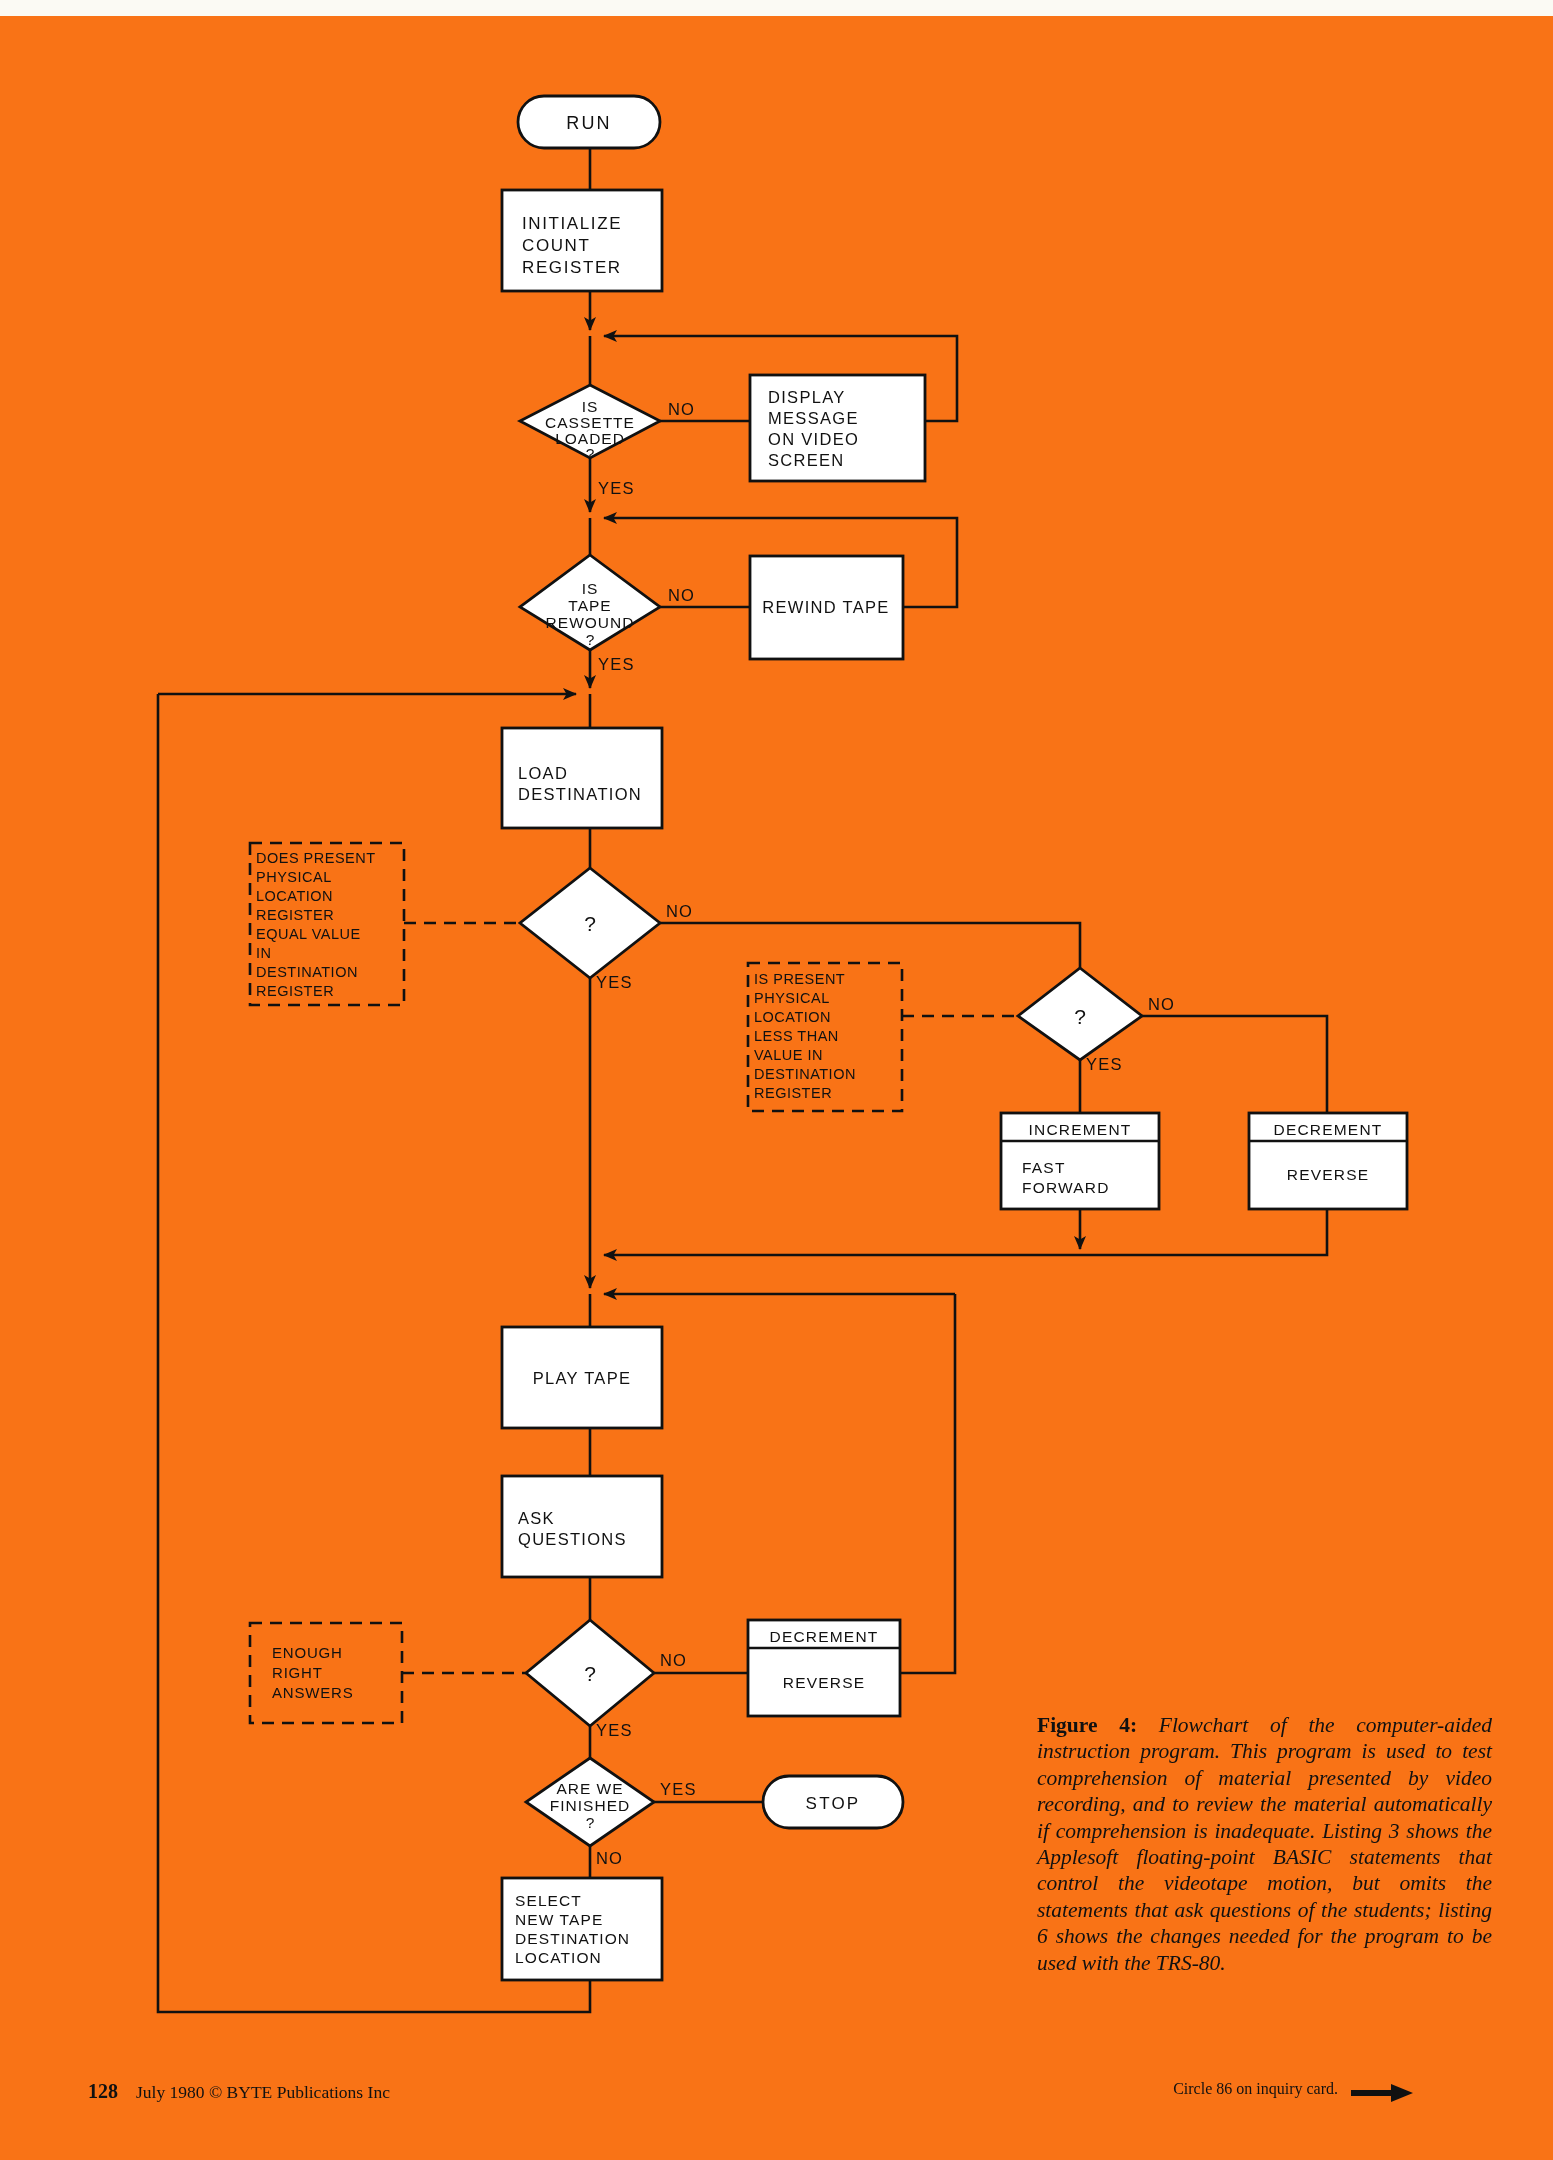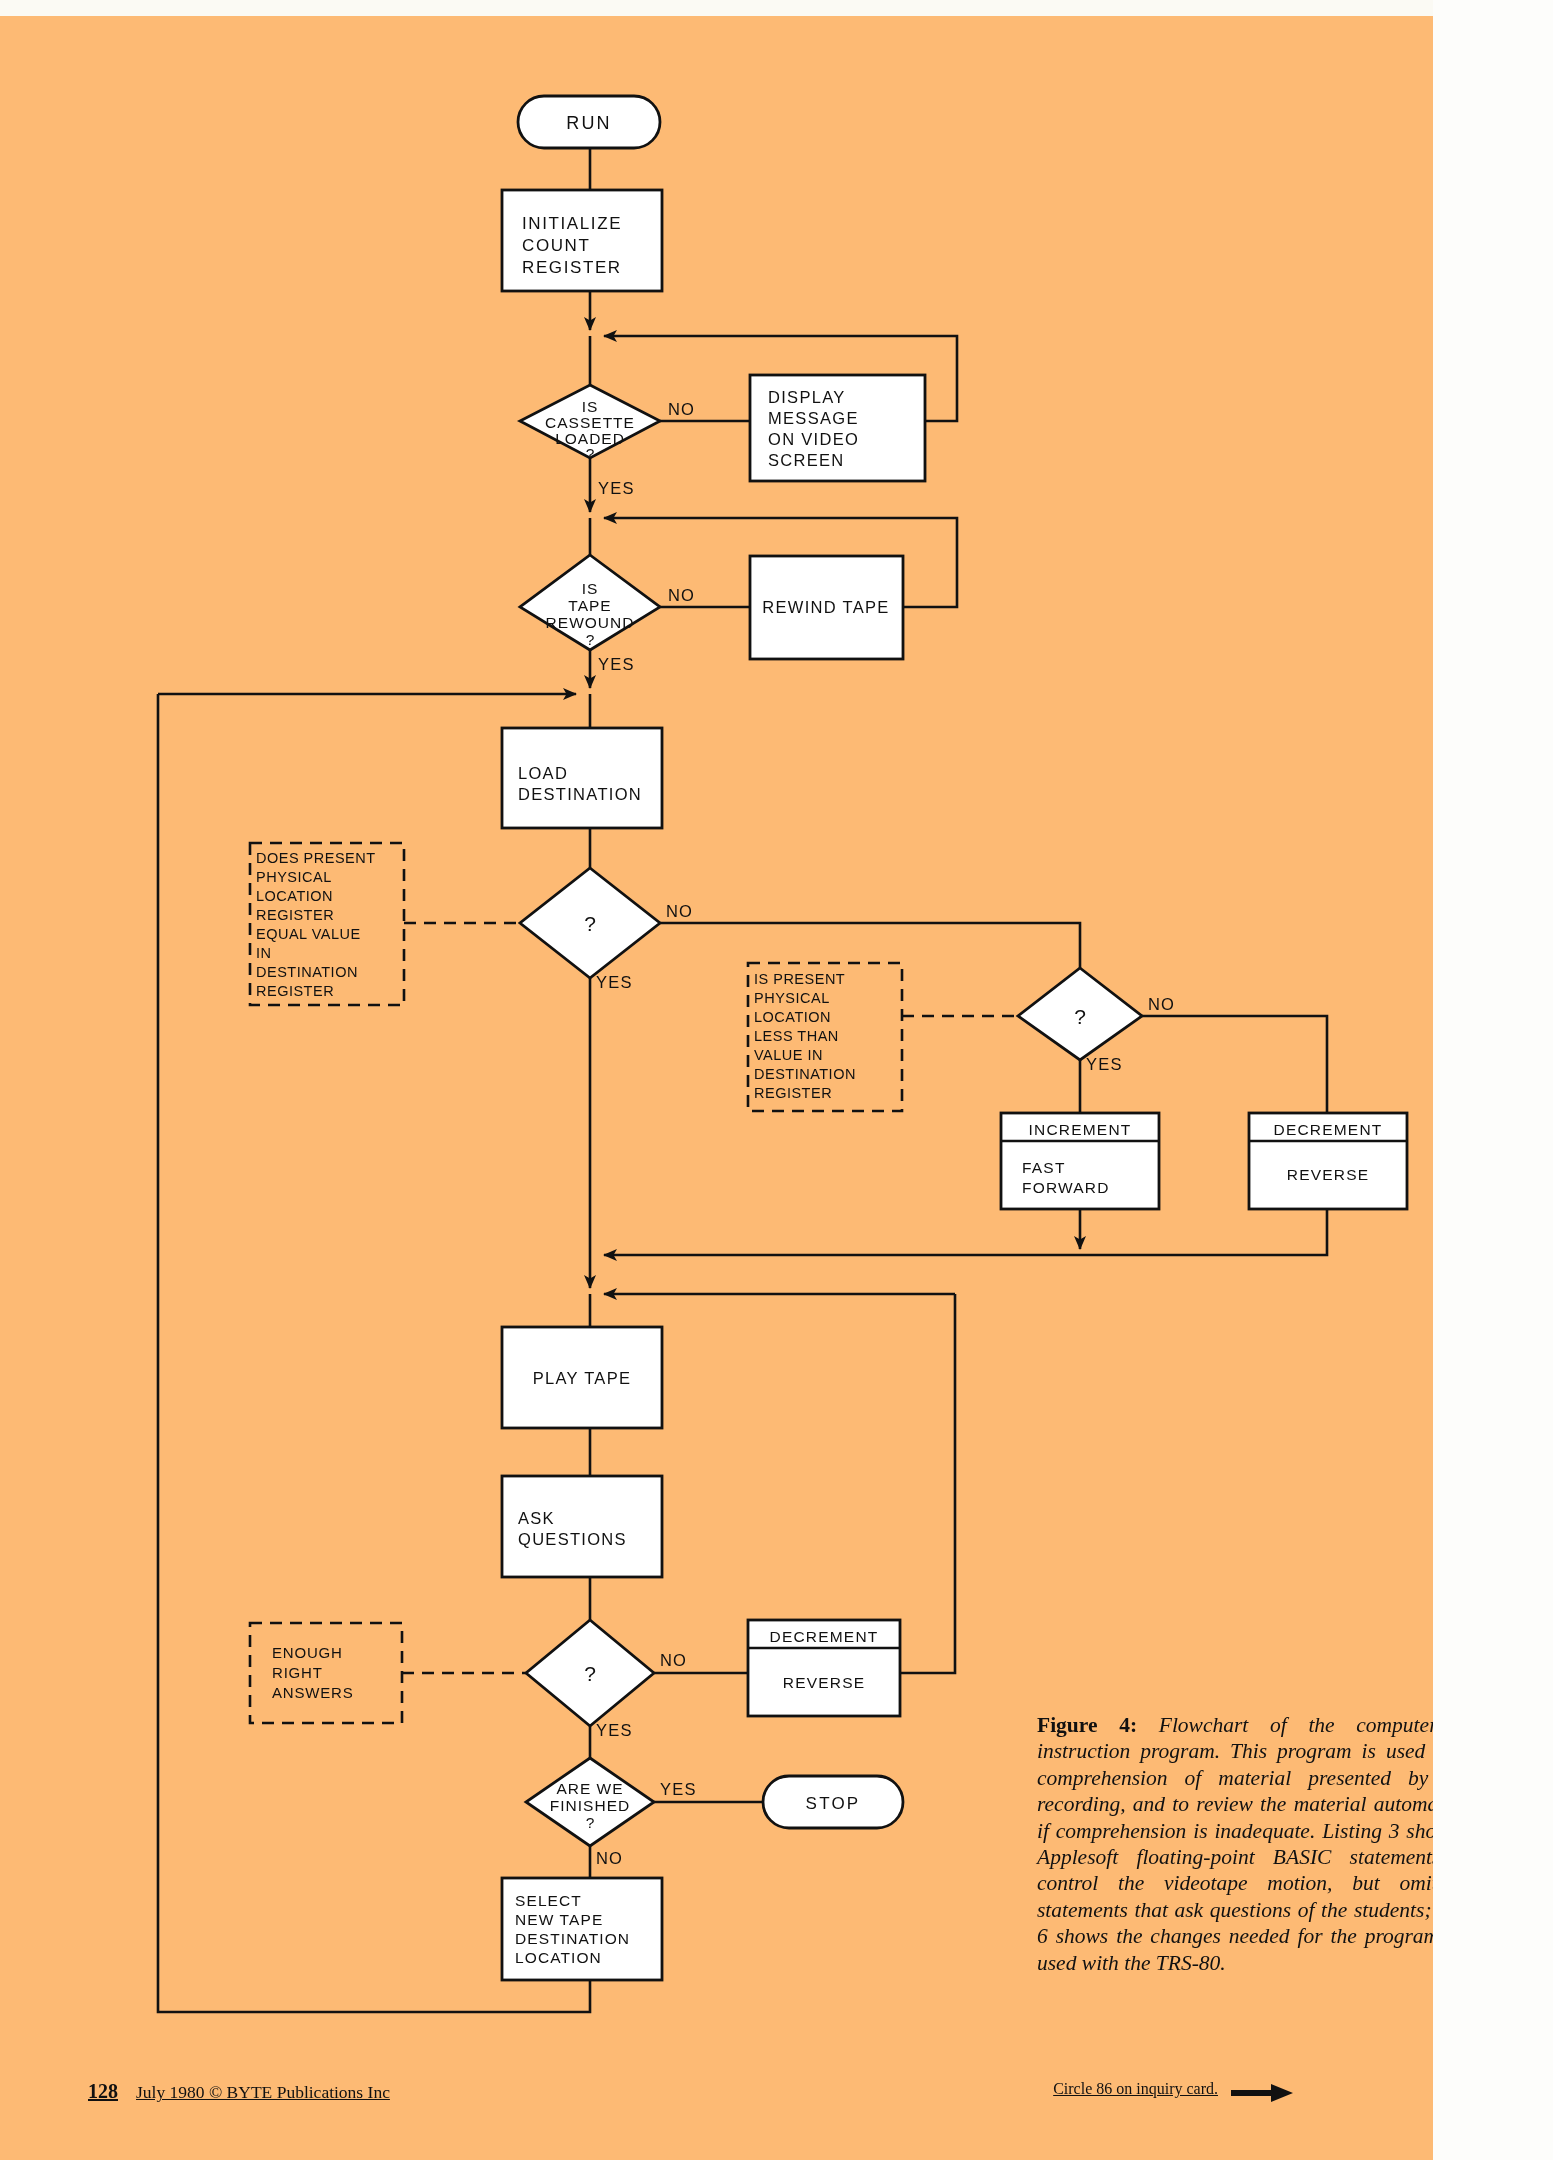--- a/index.html
+++ b/index.html
@@ -1,25 +1,25 @@
 <!DOCTYPE html>
 <html><head>
 <meta charset="utf-8">
 <style>
   html,body{margin:0;padding:0;background:#fdfdfb;}
   body{font-family:"Liberation Sans",sans-serif;}
-  #page{position:relative;width:1433px;height:2160px;background:#fdba74;overflow:hidden;}
+  #page{position:relative;width:1553px;height:2160px;background:#f97316;overflow:hidden;}
   #flow{position:absolute;left:0;top:0;width:1553px;height:2160px;}
   .cap{
     position:absolute;left:1037px;top:1712px;width:455px;
     font-family:"Liberation Serif",serif;font-style:italic;
     font-size:21.5px;line-height:26.4px;text-align:justify;color:#111;
   }
   .cap b{font-style:normal;font-weight:bold;}
-  .foot{position:absolute;font-family:"Liberation Serif",serif;color:#111;text-decoration:underline;}
+  .foot{position:absolute;font-family:"Liberation Serif",serif;color:#111;}
   #foot-page{left:88px;top:2080px;font-weight:bold;font-size:20px;}
   #foot-left{left:136px;top:2082px;font-size:17.5px;}
   #foot-right{right:215px;top:2080px;font-size:16px;}
   #foot-arrow{position:absolute;right:140px;top:2084px;width:62px;height:18px;}
   .edge-strip{position:absolute;left:0;top:0;width:1553px;height:16px;background:#fbfaf4;}
   svg text{font-family:"Liberation Sans",sans-serif;fill:#111;}
 </style>
 </head>
 <body>
 

